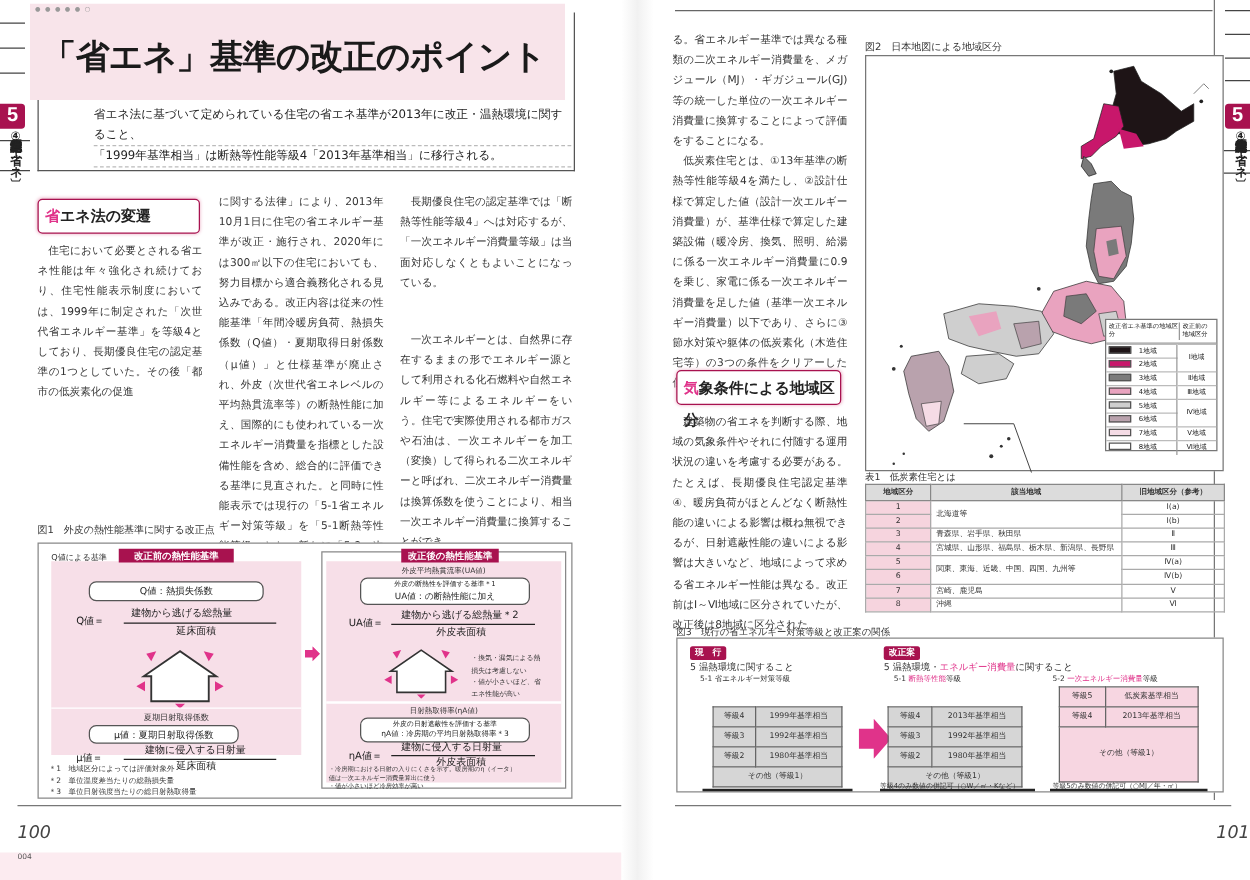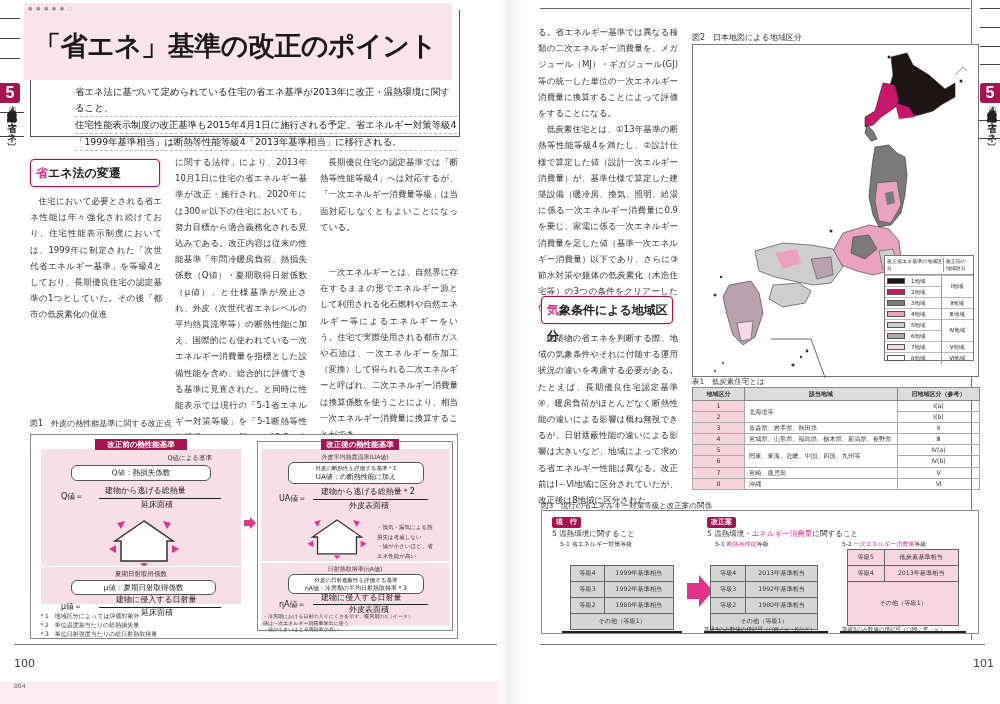--- a/index.html
+++ b/index.html
@@ -51,21 +51,21 @@
 .t1 td{border:1px solid #aaa;height:11.1px;padding:0 4px}
 .t1 td.k{background:#f6d4de;text-align:center;width:52px}
 .t1 td.c{text-align:center;width:82px}
 
 .fig3{position:absolute;left:541px;top:510px;width:438px;height:124px;border:1px solid #888;background:#fff}
 .badge{position:absolute;background:#a8124f;color:#fff;font-size:7px;font-weight:bold;padding:0 4px;line-height:11px;border-radius:2px}
 .gtable{position:absolute;border-collapse:collapse;font-size:6.2px;color:#333}
 .gtable td{border:1px solid #666;background:#d6d6d6;height:16px;text-align:center;padding:0 6px}
 .ptable td{background:#f7d6e1}
 .baseline{position:absolute;height:2px;background:#222}
-.pagenum{position:absolute;font-size:11px;color:#444}
+.pagenum{position:absolute;font-size:14px;font-style:italic;color:#444}
 </style>
 </head>
 <body>
 
 <div class="page pl">
 
   <div class="tabline" style="left:0;top:18px"></div>
   <div class="tabline" style="left:0;top:38px"></div>
   <div class="tabline" style="left:0;top:58px"></div>
   <div class="tabnum" style="left:0;top:83px">5</div>
@@ -73,21 +73,20 @@
   <div class="tabline" style="left:0;top:136px;width:24px"></div>
   <div class="tabtext" style="left:4px;top:104px">長期優良住宅認定基準④〔省エネ〕</div>
 
   <div class="titleband"></div>
   <div class="dots">● ● ● ● ● ○</div>
   <div class="title">「省エネ」基準の改正のポイント</div>
   <div class="leadbox"></div>
   <div class="leadright"></div>
   <div class="lead">
     <span>省エネ法に基づいて定められている住宅の省エネ基準が2013年に改正・温熱環境に関すること、</span>
-    <span>住宅性能表示制度の改正基準も2015年4月1日に施行される予定。省エネルギー対策等級4</span>
     <span>「1999年基準相当」は断熱等性能等級4「2013年基準相当」に移行される。</span>
   </div>
 
   <div class="hbox" style="left:30px;top:159px;width:130px">
     <span class="first">省</span><span>エネ法の変遷</span>
   </div>
   <div class="col" style="left:30px;top:193px;width:132px">
     <p>住宅において必要とされる省エネ性能は年々強化され続けており、住宅性能表示制度においては、1999年に制定された「次世代省エネルギー基準」を等級4としており、長期優良住宅の認定基準の1つとしていた。その後「都市の低炭素化の促進</p>
   </div>
   <div class="col" style="left:175px;top:154px;width:132px">
@@ -98,39 +97,39 @@
   </div>
   <div class="col" style="left:320px;top:264px;width:138px">
     <p>一次エネルギーとは、自然界に存在するままの形でエネルギー源として利用される化石燃料や自然エネルギー等によるエネルギーをいう。住宅で実際使用される都市ガスや石油は、一次エネルギーを加工（変換）して得られる二次エネルギーと呼ばれ、二次エネルギー消費量は換算係数を使うことにより、相当一次エネルギー消費量に換算することができ</p>
   </div>
 
   <div class="figcap" style="left:30px;top:418px">図1　外皮の熱性能基準に関する改正点</div>
   <div class="fig1">
 
     <div class="panel" style="left:10px;top:14px;width:200px;height:155px"></div>
     <div class="pbar" style="left:64px;top:4px;width:92px">改正前の熱性能基準</div>
-    <div class="abs" style="left:10px;top:18px;width:171px;text-align:right;font-size:6.5px">Q値による基準</div>
+    <div class="abs" style="left:10px;top:6px;width:171px;text-align:left;font-size:6.5px">Q値による基準</div>
     <div class="rbox" style="left:40px;top:30px;width:140px;height:16px;line-height:14px">Q値：熱損失係数</div>
     <div class="frac" style="left:30px;top:50px;width:170px;height:28px">
       <span class="num" style="left:0;top:6px">Q値＝</span>
       <span class="num" style="left:44px;top:0">建物から逃げる総熱量</span>
       <span class="line" style="left:38px;top:13px;width:122px"></span>
       <span class="num" style="left:80px;top:14px">延床面積</span>
     </div>
     <svg class="house" style="left:78px;top:80px" width="70" height="52" viewBox="0 0 70 52">
       <polygon points="35,6 6,26 12,26 12,46 58,46 58,26 64,26" fill="#fff" stroke="#333" stroke-width="1.5"></polygon>
       <polygon points="8,8 16,6 12,14" fill="#e0338a"></polygon>
         <polygon points="62,8 54,6 58,14" fill="#e0338a"></polygon>
       <polygon points="0,34 7,30 7,38" fill="#e0338a"></polygon>
         <polygon points="70,34 63,30 63,38" fill="#e0338a"></polygon>
       <polygon points="31,48 39,48 35,52" fill="#e0338a"></polygon>
     </svg>
     <div class="abs" style="left:10px;top:131px;width:200px;height:1px;background:#fff"></div>
     <div class="abs" style="left:10px;top:134px;width:200px;text-align:center;font-size:6.5px">夏期日射取得係数</div>
-    <div class="rbox" style="left:40px;top:145px;width:145px;height:15px;line-height:13px">μ値：夏期日射取得係数</div>
+    <div class="rbox" style="left:40px;top:145px;width:120px;height:15px;line-height:13px">μ値：夏期日射取得係数</div>
     <div class="frac" style="left:30px;top:161px;width:170px;height:22px">
       <span class="num" style="left:0;top:5px">μ値＝</span>
       <span class="num" style="left:55px;top:-2px">建物に侵入する日射量</span>
       <span class="line" style="left:38px;top:11px;width:122px"></span>
       <span class="num" style="left:80px;top:11px">延床面積</span>
     </div>
     <div class="smallnote" style="left:8px;top:176px">
       <div>＊1　地域区分によっては評価対象外</div>
       <div>＊2　単位温度差当たりの総熱損失量</div>
       <div>＊3　単位日射強度当たりの総日射熱取得量</div>

